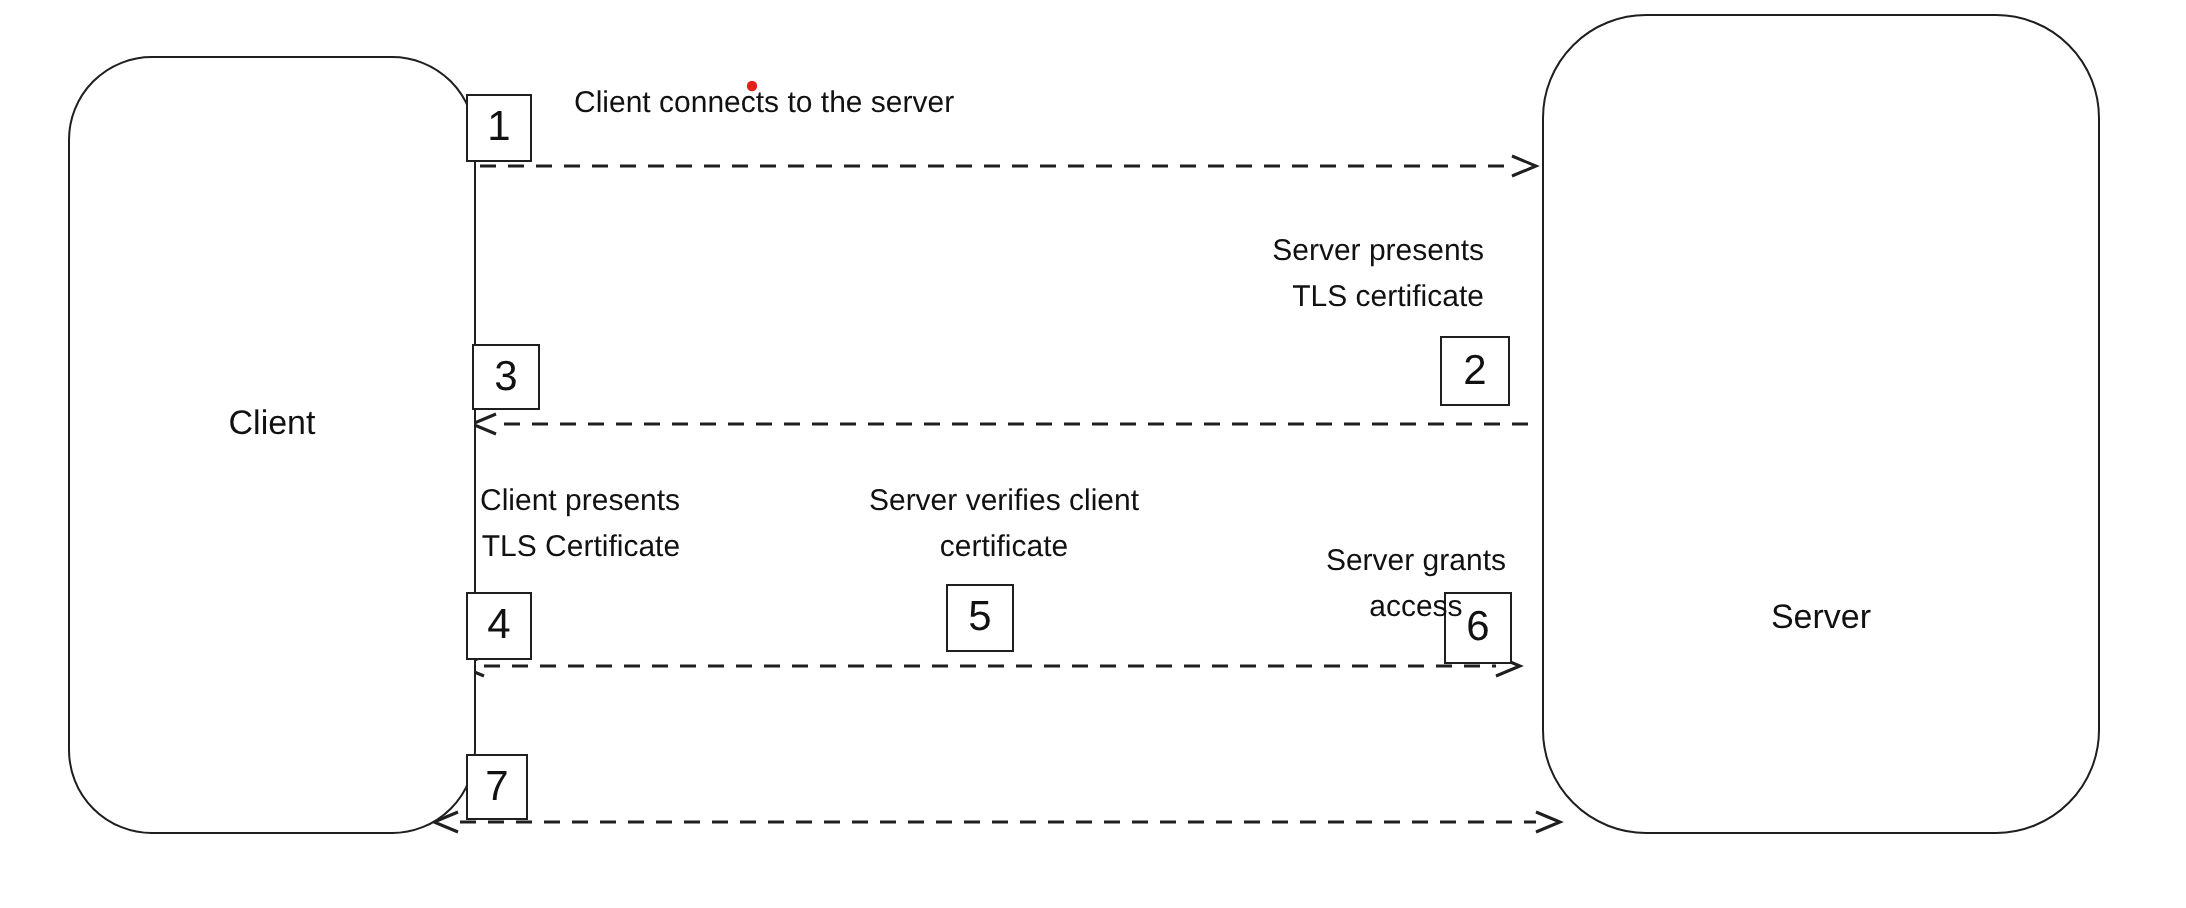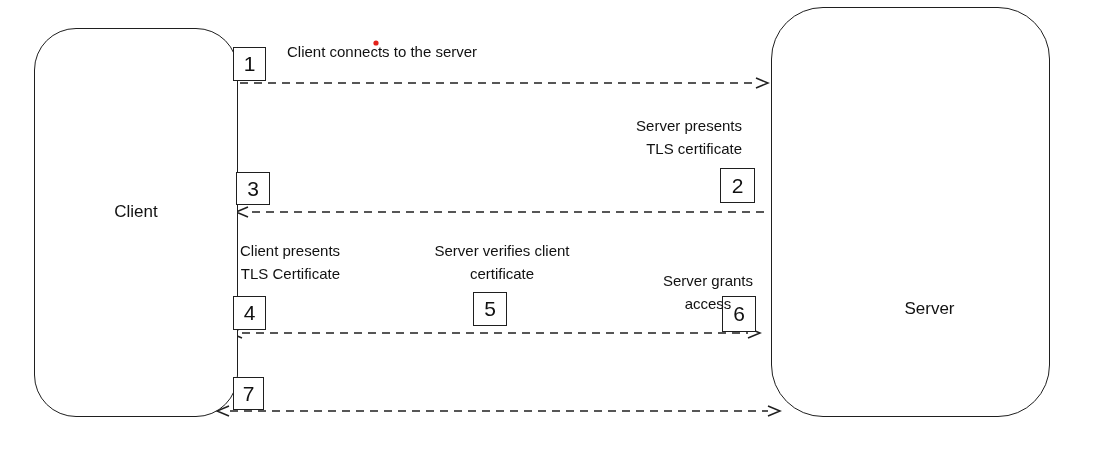--- a/index.html
+++ b/index.html
@@ -11,21 +11,21 @@
   .overlay .dash{stroke:#1f1f1f;stroke-width:1.5;fill:none;stroke-dasharray:8 6;}
   .overlay .head{stroke:#1f1f1f;stroke-width:1.5;fill:none;stroke-linejoin:miter;}
   .overlay .rack{stroke:#1f1f1f;stroke-width:1.6;}
   .overlay .portline{stroke:#1f1f1f;stroke-width:1.5;fill:none;stroke-dasharray:5 4;}
   .overlay .portcirc{stroke:#1f1f1f;stroke-width:1.7;fill:#ffffff;}
   .node{position:absolute;border:1.6px solid #1f1f1f;background:#ffffff;box-sizing:border-box;}
   .client-node{left:34px;top:28px;width:204px;height:389px;border-radius:42px;}
   .server-node{left:771px;top:7px;width:279px;height:410px;border-radius:52px;}
   .nodelabel{position:absolute;font-size:17px;text-align:center;color:#111;}
   .client-label{left:34px;top:202px;width:204px;}
-  .server-label{left:771px;top:299px;width:279px;padding-left:19px;}
+  .server-label{left:771px;top:299px;width:279px;}
   .numbox{
     position:absolute;box-sizing:border-box;border:1.5px solid #1f1f1f;background:#ffffff;
     display:flex;align-items:center;justify-content:center;font-size:21px;color:#111;
   }
   .nb1{left:233px;top:47px;width:33px;height:34px;}
   .nb2{left:720px;top:168px;width:35px;height:35px;}
   .nb3{left:236px;top:172px;width:34px;height:33px;}
   .nb4{left:233px;top:296px;width:33px;height:34px;}
   .nb5{left:473px;top:292px;width:34px;height:34px;}
   .nb6{left:722px;top:296px;width:34px;height:36px;}

